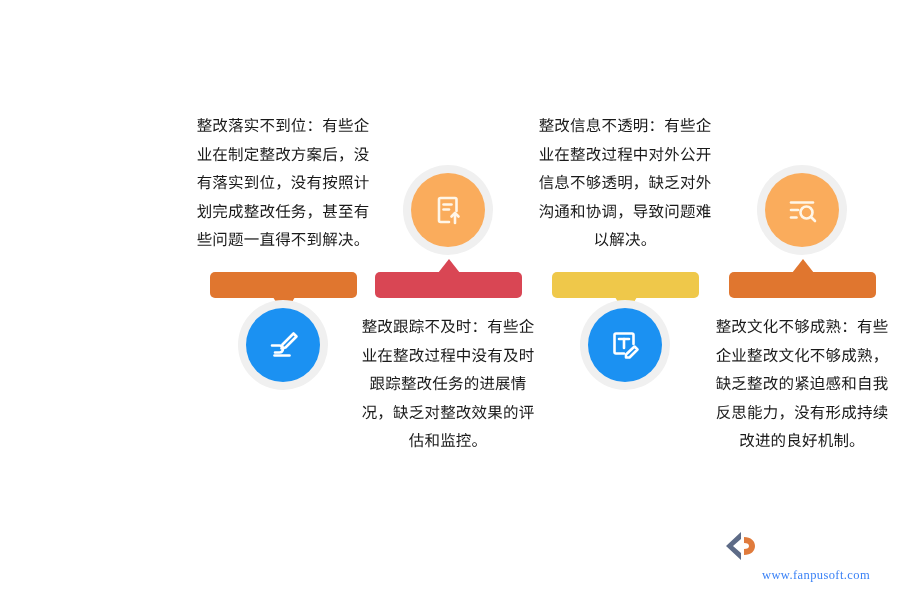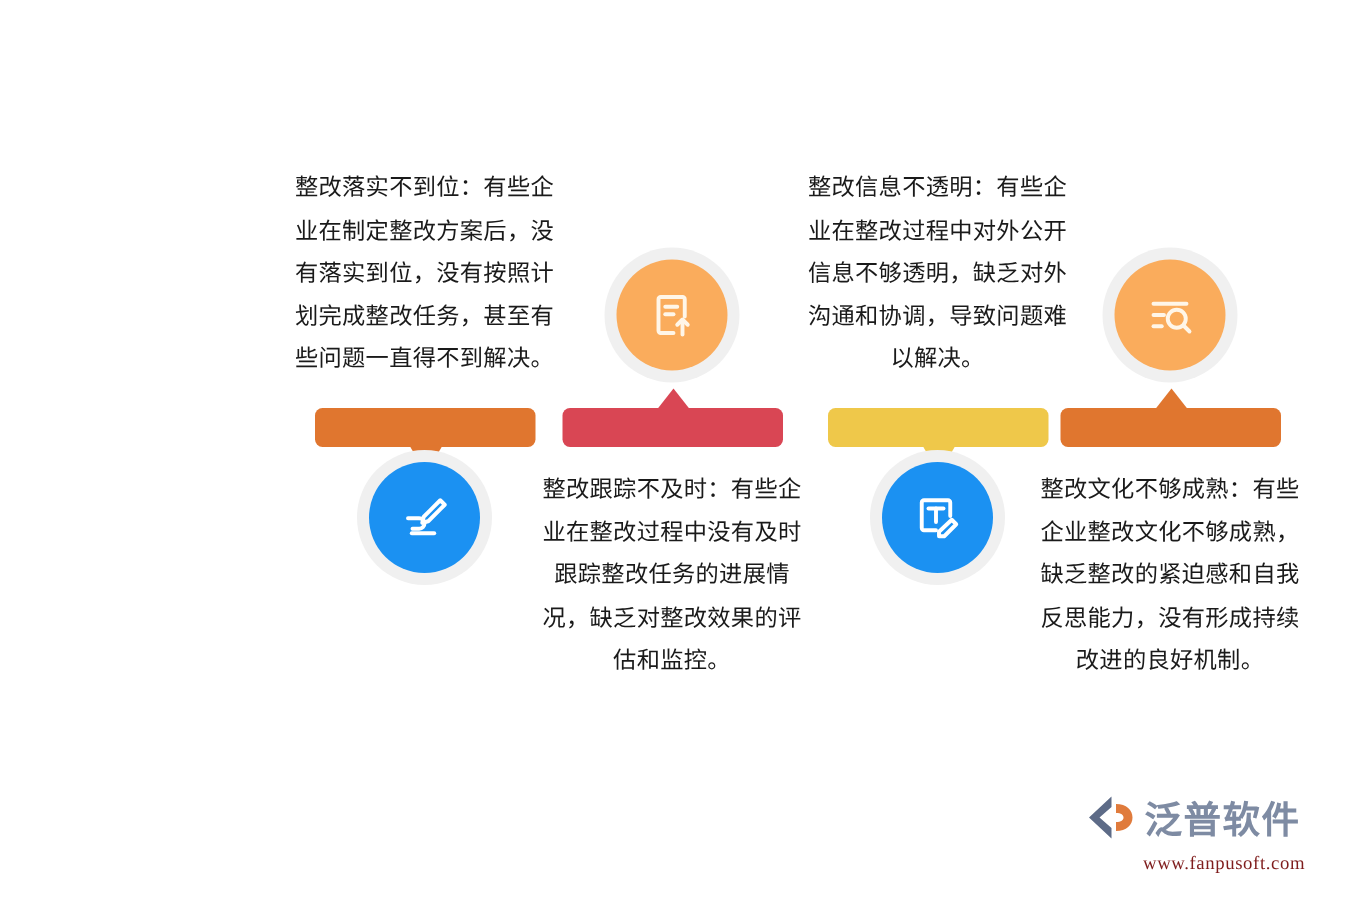--- a/index.html
+++ b/index.html
@@ -26,21 +26,21 @@
   .col {
     position: absolute;
     top: 0;
     width: 180px;
     height: 512px;
   }
   .col-0 { left: 28px; }
   .col-1 { left: 193px; }
   .col-2 { left: 358px; }
   .col-3 { left: 535px; }
-  .col-4 { left: 690px; }
+  .col-4 { left: 712px; }
 
   
   .bar {
     position: absolute;
     left: 17px;
     top: 272px;
     width: 147px;
     height: 26px;
     border-radius: 5px;
   }
@@ -137,21 +137,21 @@
     font-size: 25px;
     font-weight: bold;
     color: #7e8ba3;
     letter-spacing: 1px;
     line-height: 1;
   }
   .logo-url {
     margin-top: 2px;
     margin-left: 38px;
     font-size: 12.5px;
-    color: #7f1d1d;
+    color: #3b82f6;
     font-family: "Liberation Serif", "DejaVu Serif", serif;
     letter-spacing: 0.4px;
   }
 </style>
 </head>
 <body>
 
 <div id="stage">
 
 
@@ -225,18 +225,17 @@
   </div>
 
   <div id="logo">
     <div class="logo-row">
       <span class="logo-mark">
         <svg width="34" height="32" viewBox="0 0 34 32">
           <path d="M17 2 L2 16 L17 30 L17 23 L9 16 L17 9 Z" fill="#5D6B87"></path>
           <path d="M20 7 C27 7 31 11 31 16 C31 21 27 25 20 25 L20 19 C23.5 19 25 17.8 25 16 C25 14.2 23.5 13 20 13 Z" fill="#E07B3C"></path>
         </svg>
       </span>
-      <span class="logo-name">泛普软件</span>
     </div>
     <div class="logo-url">www.fanpusoft.com</div>
   </div>
 
 </div>
 
 </body></html>

